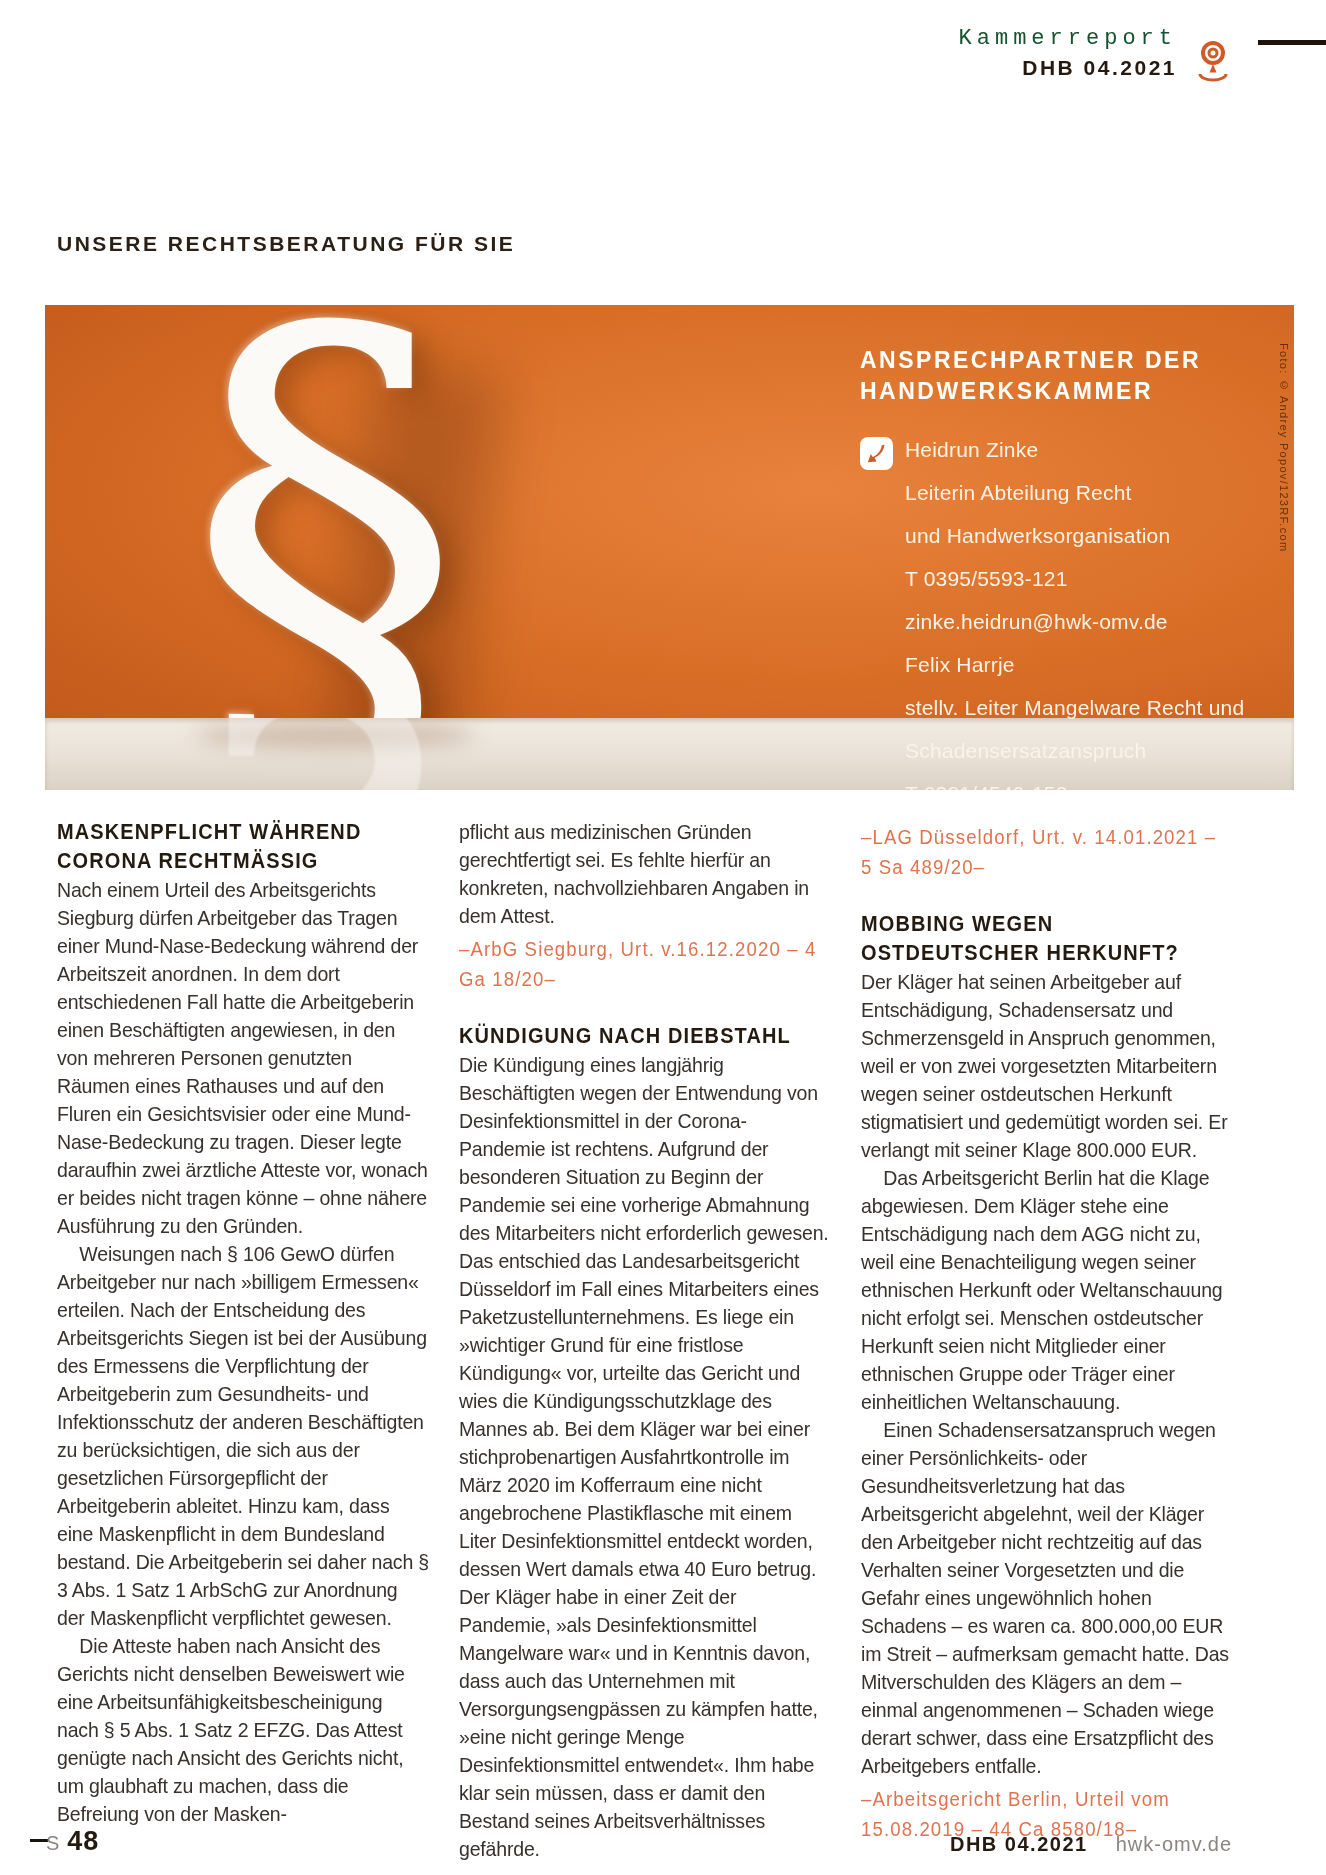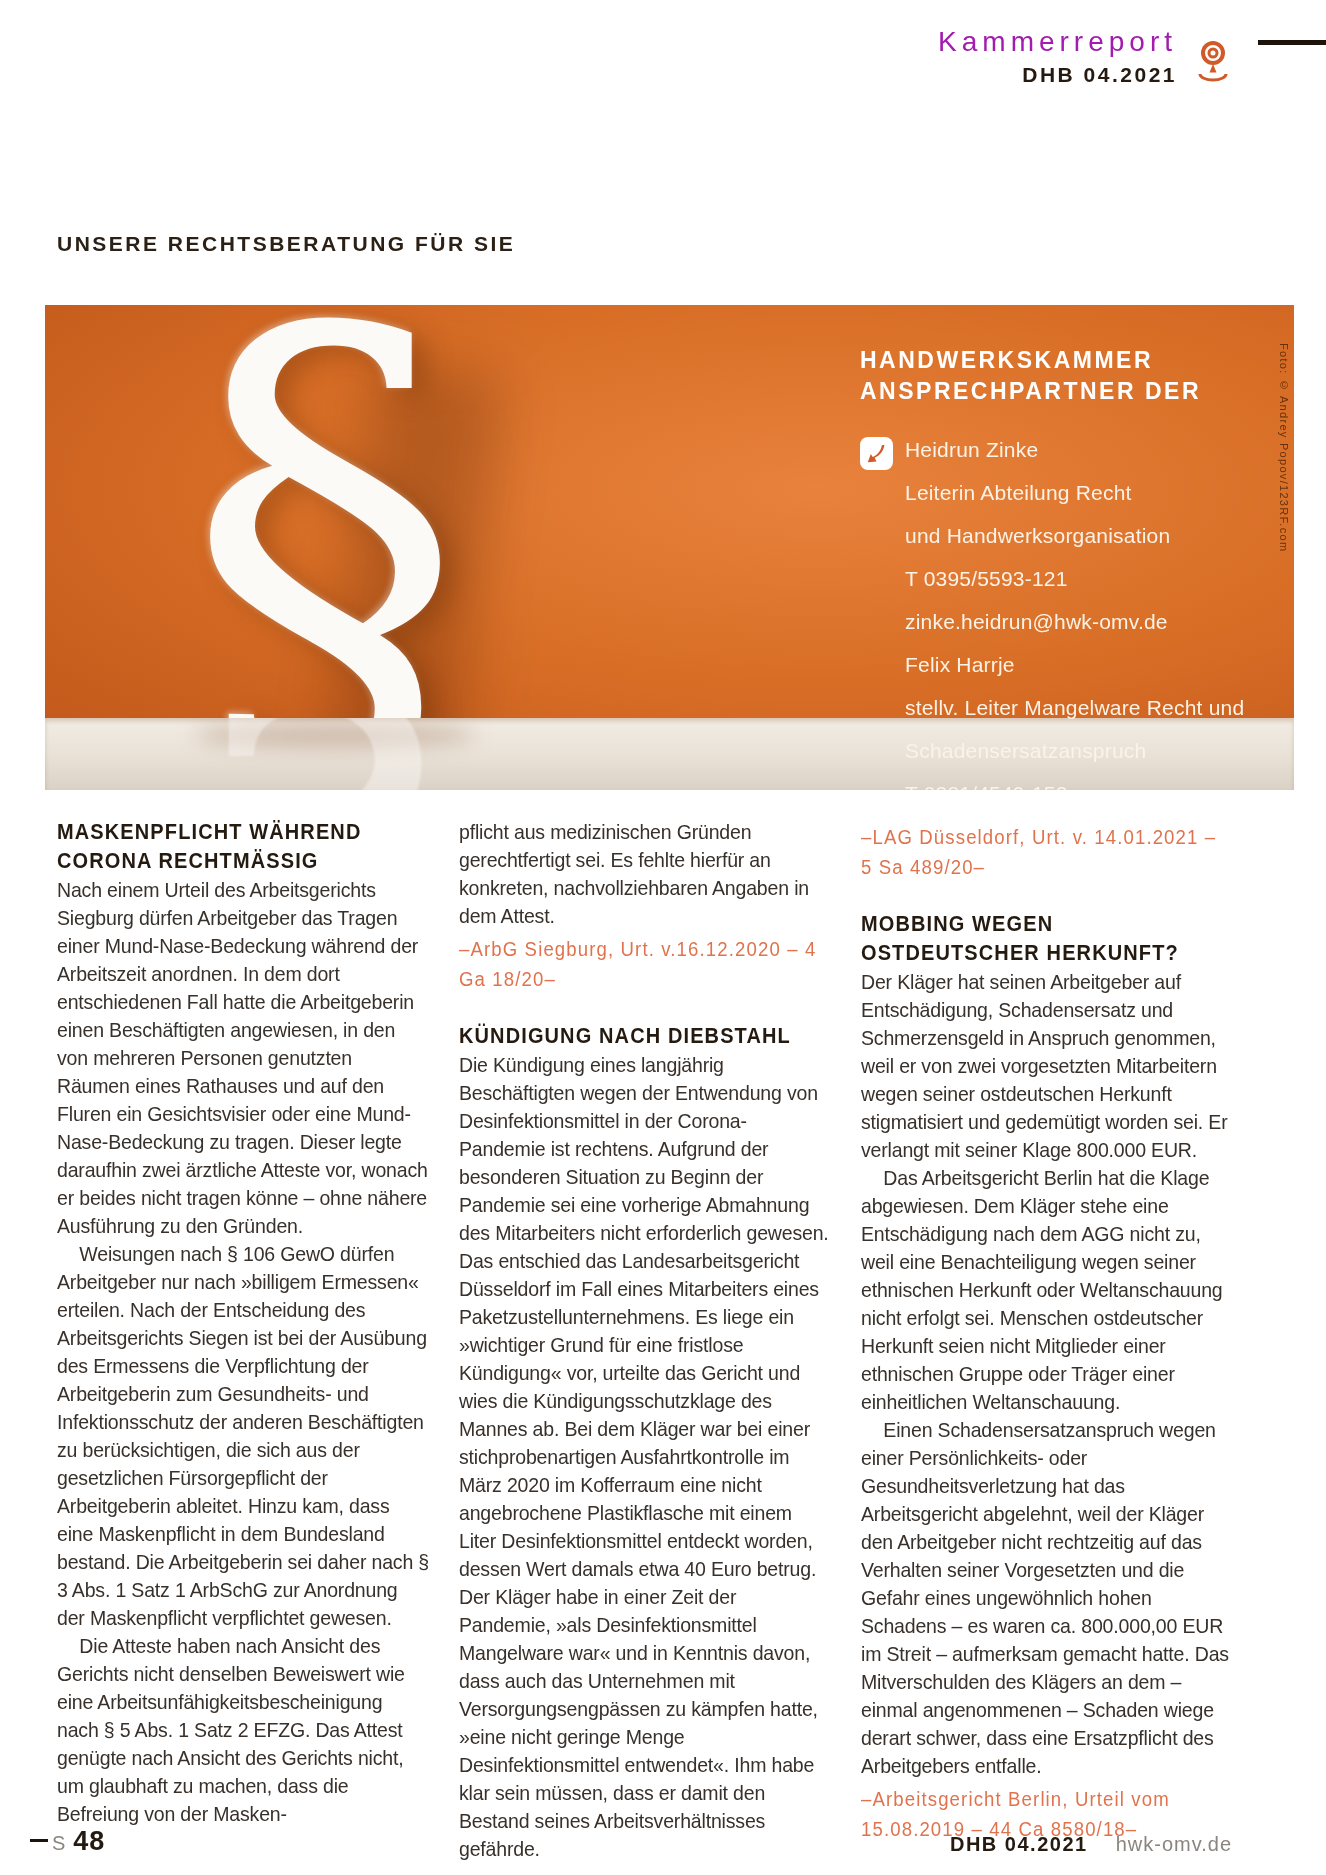--- a/index.html
+++ b/index.html
@@ -2,21 +2,21 @@
 <html lang="de"><head>
 <meta charset="utf-8">
 <style>
   html,body{margin:0;padding:0;}
   body{
     width:1326px;height:1875px;position:relative;background:#ffffff;
     font-family:"Liberation Sans",sans-serif;overflow:hidden;
   }
   
   .masthead{position:absolute;top:26px;right:149px;text-align:right;}
-  .masthead .pub{font-size:28px;letter-spacing:5px;color:#a21caf;}
+  .masthead .pub{font-size:22px;letter-spacing:5px;color:#14532d;font-family:Liberation Mono, monospace;}
   .masthead .issue{font-size:21px;font-weight:bold;letter-spacing:2.5px;color:#26190f;margin-top:5px;}
   .pin{position:absolute;top:38px;right:93px;width:40px;height:50px;}
   .topline{position:absolute;top:40px;right:0;width:68px;height:5px;background:#1d130b;}
   
   .page-title{position:absolute;left:57px;top:232px;font-size:21px;font-weight:bold;
     letter-spacing:2.5px;color:#2b2015;}
   
   .hero{position:absolute;left:45px;top:305px;width:1249px;height:485px;overflow:hidden;
     background:radial-gradient(115% 105% at 62% 38%, #e8823c 0%, #d86e26 38%, #c55b1c 68%, #a94a13 100%);}
   .sym-shadow{position:absolute;left:300px;top:60px;width:130px;height:480px;
@@ -45,21 +45,21 @@
   .col{position:absolute;top:0;width:400px;transform:scaleX(0.93);transform-origin:left top;}
   .col-1{left:0;} .col-2{left:402px;} .col-3{left:804px;}
   .b-heading{font-size:21.5px;line-height:29px;font-weight:bold;letter-spacing:1.2px;color:#241a10;margin:0;}
   .b-para{font-size:21px;line-height:28px;letter-spacing:-0.2px;color:#38302a;margin:0;
     text-align:left;hyphens:auto;-webkit-hyphens:auto;}
   .b-para.indent{text-indent:24px;}
   .b-cite{font-size:20px;line-height:30px;letter-spacing:1.2px;color:#e0734d;margin:4px 0 0 0;}
   .b-cite + .b-heading, .b-para + .b-heading{margin-top:28px;}
   
   .footer-dash{position:absolute;left:30px;top:1839px;width:18px;height:3px;background:#1d130b;}
-  .page-num{position:absolute;left:52px;top:1826px;}
+  .page-num{position:absolute;left:46px;top:1826px;}
   .page-num .s{font-size:20px;color:#8a857f;letter-spacing:2px;}
   .page-num .n{font-size:27px;font-weight:bold;color:#241a10;letter-spacing:1px;margin-left:6px;}
   .footer-right{position:absolute;right:94px;top:1833px;white-space:nowrap;}
   .footer-right .issue{font-size:20px;font-weight:bold;letter-spacing:1.5px;color:#241a10;}
   .footer-right .site{font-size:20px;letter-spacing:1px;color:#8a857f;margin-left:28px;text-align:center;}
 </style>
 </head>
 <body>
 
 <div class="masthead">
@@ -80,22 +80,22 @@
 
 <div class="hero">
   <div class="sym-shadow"></div>
   <div class="para-sym">§</div>
   <div class="table">
     <div class="table-smudge"></div>
     <div class="para-reflect">§</div>
   </div>
   <div class="contact">
     <div class="contact-heading">
+      <div>ANSPRECHPARTNER DER</div>
       <div>HANDWERKSKAMMER</div>
-      <div>ANSPRECHPARTNER DER</div>
     </div>
     <div class="contact-rows">
       <div class="contact-icon">
         <svg width="25" height="25" viewBox="0 0 33 33">
           <path d="M27 5 C26 13 21 19.5 14 22 L16.5 27 L5 28 L9 17 L11.5 21 C17.5 18.5 22.5 13 23.5 5.5 Z" fill="#d05a28"></path>
         </svg>
       </div>
 
     <div class="contact-line">Heidrun Zinke</div>
         <div class="contact-line">Leiterin Abteilung Recht</div>

